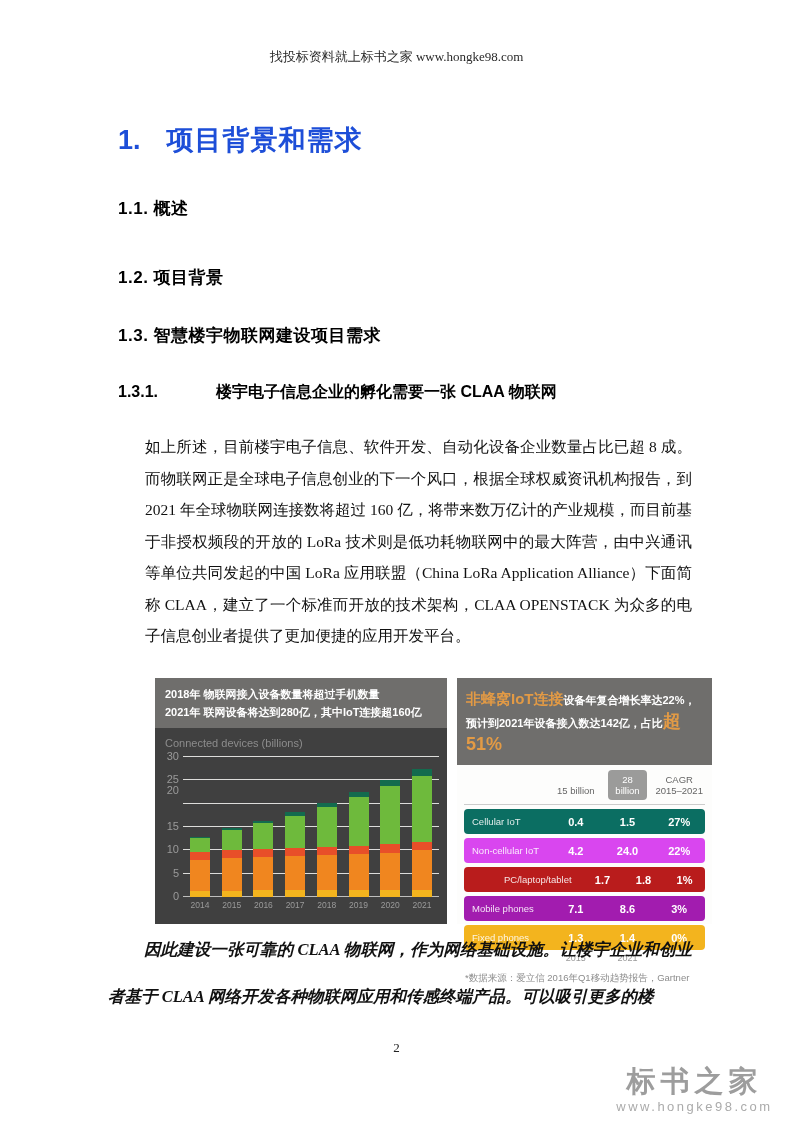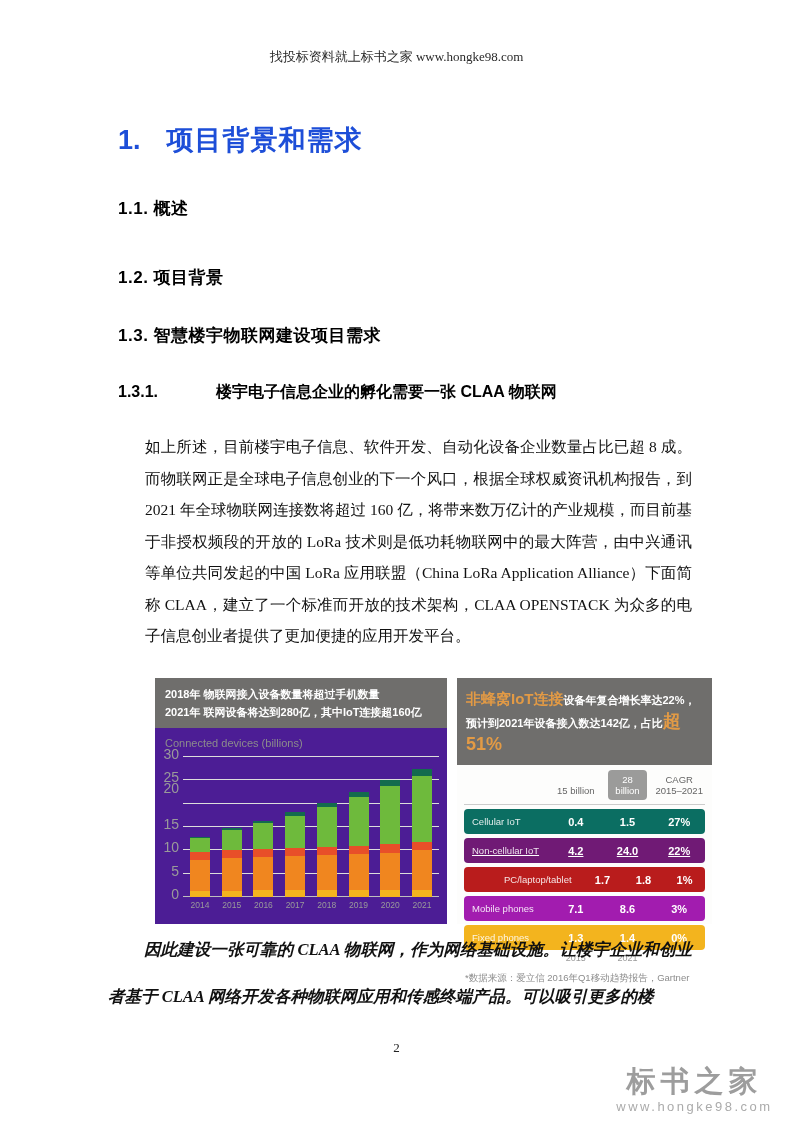--- a/index.html
+++ b/index.html
@@ -13,31 +13,31 @@
   .h2{position:absolute;left:118px;font-family:"Liberation Sans","DejaVu Sans",sans-serif;
       font-size:17px;font-weight:700;color:#000;letter-spacing:.5px;}
   .h2-1{top:197px;} .h2-2{top:266px;} .h2-3{top:324px;}
   .h3{position:absolute;top:382px;left:118px;font-family:"Liberation Sans","DejaVu Sans",sans-serif;
       font-size:16px;font-weight:700;color:#000;}
   .h3 .num{margin-right:58px;margin-top:44px;}
   .body-par{position:absolute;top:431px;left:145px;width:547px;font-size:15.5px;
             line-height:31.5px;text-align:justify;color:#111;}
   
   .figure{position:absolute;top:678px;left:155px;width:557px;height:246px;display:flex;gap:10px;}
-  .panel-left{width:292px;background:#4c1d95;}
+  .panel-left{width:292px;background:#404040;}
   .banner-left{background:#6f6e6c;color:#fff;padding:7px 10px;
                font-family:"Liberation Sans","DejaVu Sans",sans-serif;
                font-size:11px;font-weight:700;line-height:18px;}
   .chart-area{padding:6px 8px 0 8px;}
   .chart-title{font-family:"Liberation Sans","DejaVu Sans",sans-serif;font-size:11px;
                color:#8c8c8c;margin:3px 0 8px 2px;}
   .chart-body{display:flex;}
   .y-axis{width:20px;position:relative;height:140px;}
   .ytick{position:absolute;right:4px;font-family:"Liberation Sans","DejaVu Sans",sans-serif;
-         font-size:14px;color:#9a9a9a;}
+         font-size:11px;color:#9a9a9a;}
   .plot{position:relative;flex:1;height:140px;}
   .gline{position:absolute;left:0;right:0;height:1px;background:#dddddb;}
   .gline.base{background:#bfbfbd;}
   .bars{position:absolute;left:0;right:0;top:0;bottom:0;display:flex;
         justify-content:space-between;align-items:flex-end;padding:0 7px;}
   .bar{width:20px;display:flex;flex-direction:column-reverse;}
   .x-axis{display:flex;justify-content:space-between;padding:0 7px;margin-left:20px;margin-top:3px;}
   .xtick{width:20px;text-align:center;font-family:"Liberation Sans","DejaVu Sans",sans-serif;
          font-size:8.5px;color:#9a9a9a;}
   .panel-right{flex:1;background:#fdfdfc;display:flex;flex-direction:column;}
@@ -202,21 +202,21 @@
           <div class="col-28">28 billion</div>
           <div class="col-cagr">CAGR 2015–2021</div>
         </div>
         <div>
             <div class="trow" style="background: rgb(11, 110, 98);">
               <div class="label">Cellular IoT</div>
               <div class="num">0.4</div>
               <div class="num">1.5</div>
               <div class="num">27%</div>
             </div>
-            <div class="trow" style="background: #701a75; text-decoration: underline;">
+            <div class="trow" style="background: #d946ef;">
               <div class="label">Non-cellular IoT</div>
               <div class="num">4.2</div>
               <div class="num">24.0</div>
               <div class="num">22%</div>
             </div>
             <div class="trow" style="background: #b91c1c; padding-left: 32px;">
               <div class="label">PC/laptop/tablet</div>
               <div class="num">1.7</div>
               <div class="num">1.8</div>
               <div class="num">1%</div>

